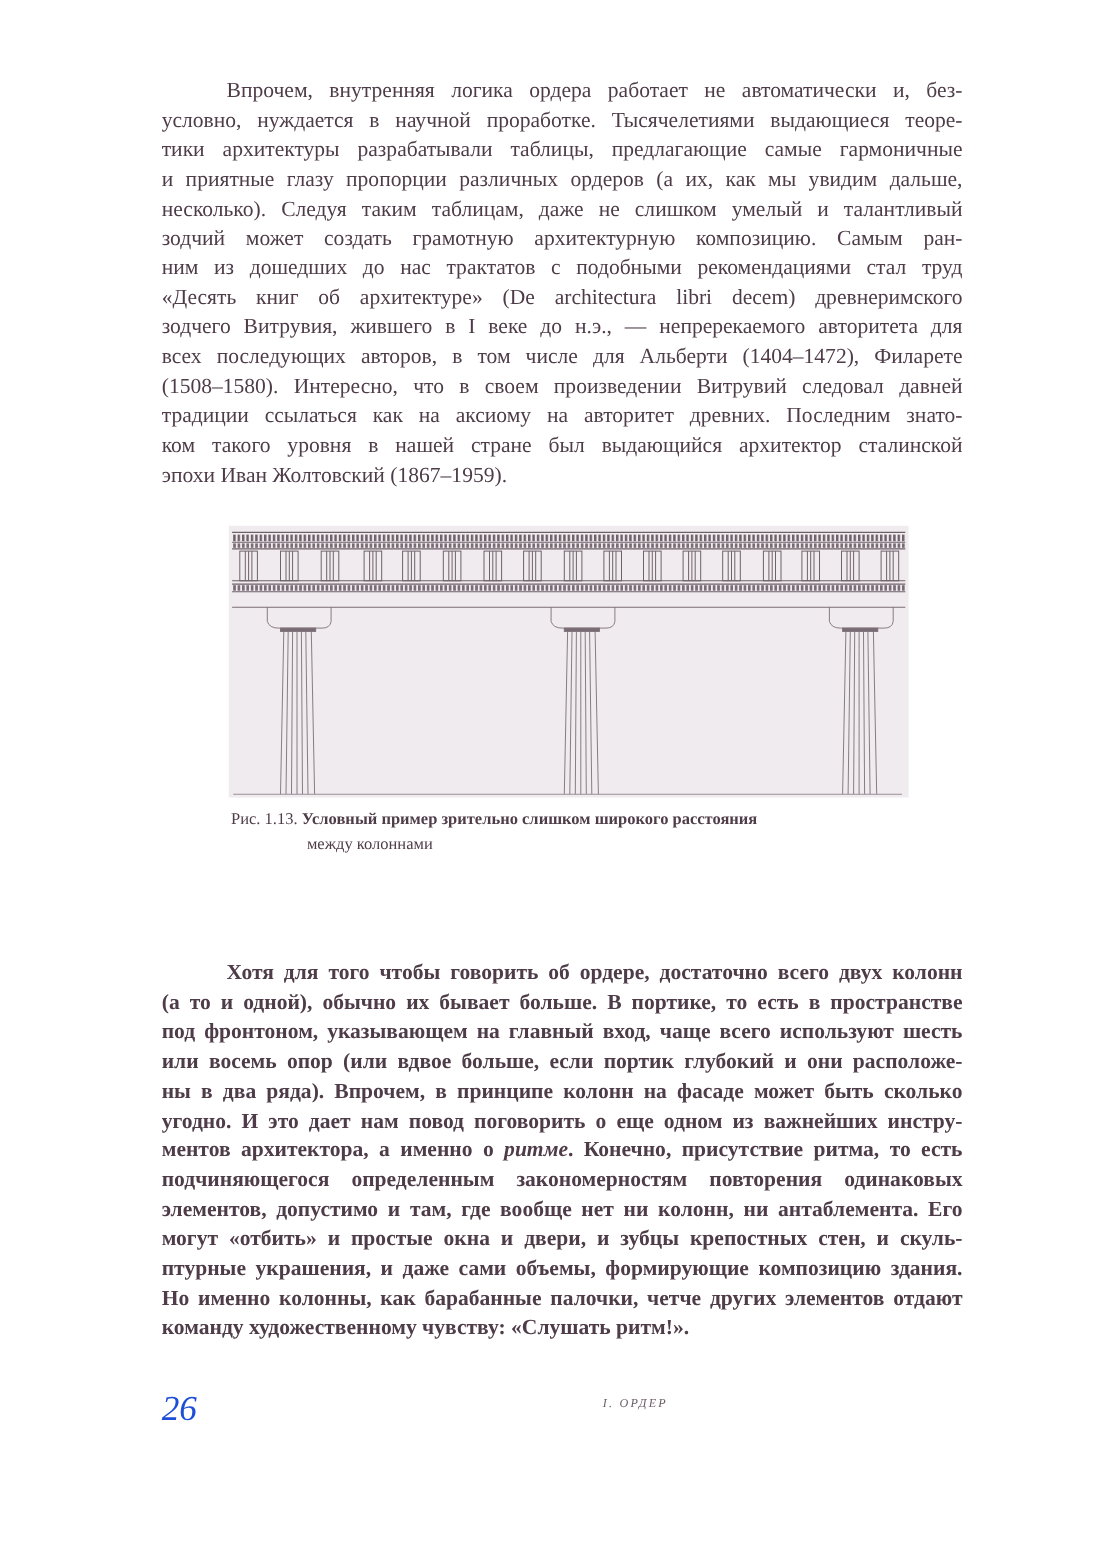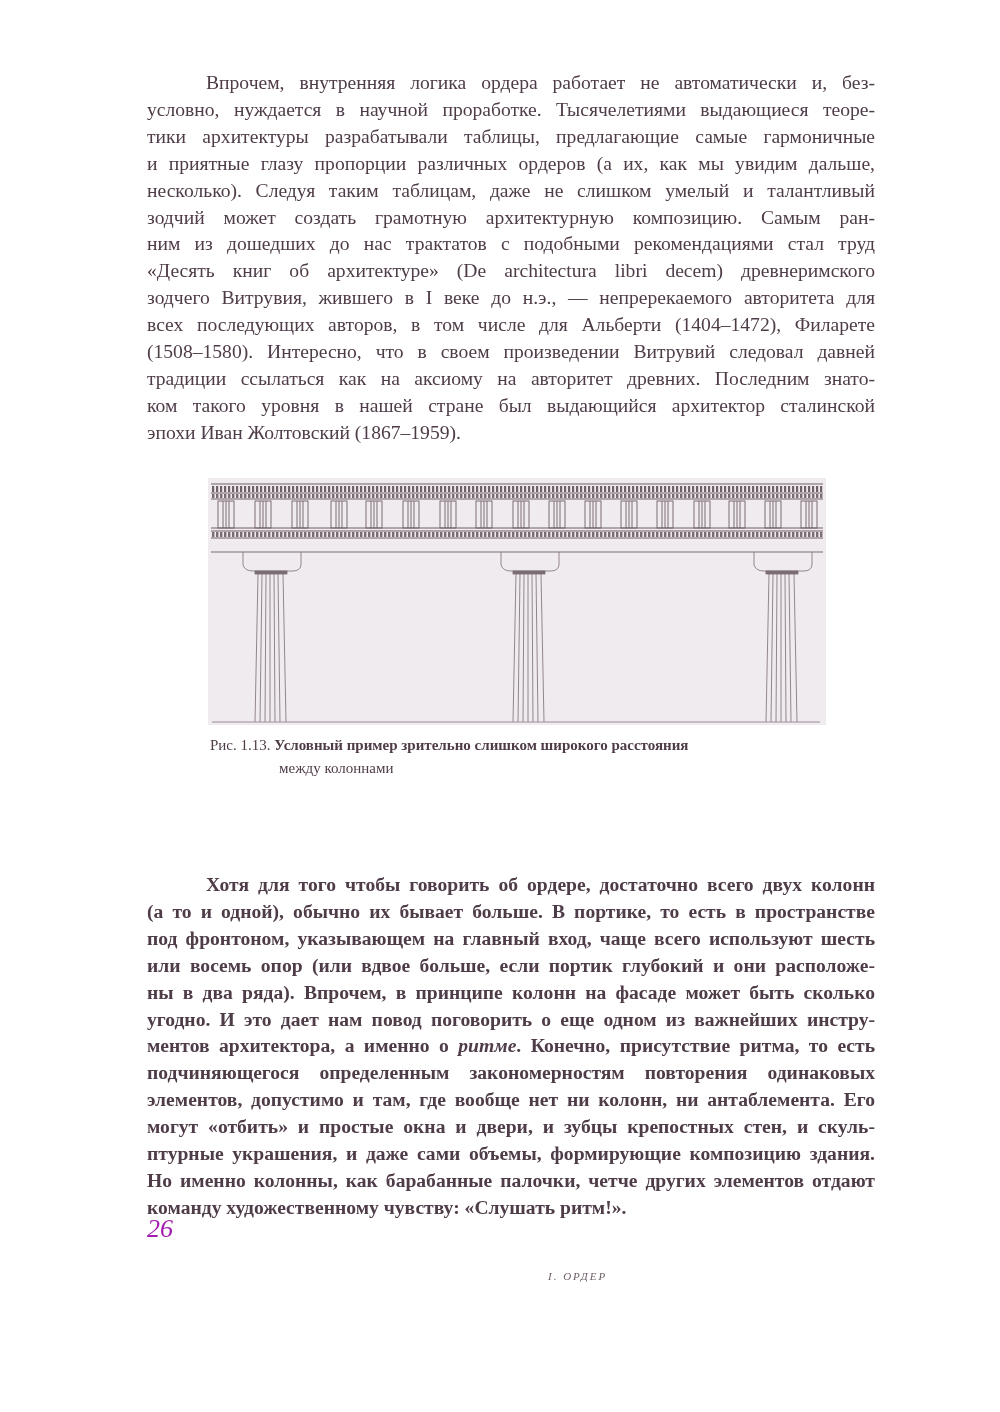--- a/index.html
+++ b/index.html
@@ -15,21 +15,21 @@
   #p2 { top: 872px; font-weight: bold; }
   em { font-style: italic; }
   .figure { position: absolute; left: 208px; top: 478px; width: 618px; height: 247px; background: #f0ebef; }
   .figure svg { position: absolute; left: 0; top: 0; }
   .caption { position: absolute; left: 210px; top: 734px; font-size: 15px; line-height: 23px; color: #4e3c48; }
   .caption .lbl { font-weight: normal; }
   .caption .txt { font-weight: bold; margin-top: 10px; }
   .caption .l2 { display: block; padding-left: 69px; font-weight: normal; }
   .note { position: absolute; left: 210px; top: 800px; font-size: 16.5px; line-height: 23.5px; font-style: italic; color: #6d5e68; }
   .note span { display: block; }
-  .folio { position: absolute; left: 147px; top: 1214px; font-size: 26px; font-style: italic; color: #a21caf; }
+  .folio { position: absolute; left: 147px; top: 1262px; font-size: 32px; font-style: italic; color: #1d4ed8; }
   .running { position: absolute; left: 548px; top: 1270px; font-size: 11px; letter-spacing: 2px; font-style: italic; color: #6d5e68; }
 </style>
 </head>
 <body>
 
 <div class="page">
 
   <div class="para" id="p1">
     <span class="line indent">Впрочем, внутренняя логика ордера работает не автоматически и, без-</span>
     <span class="line">условно, нуждается в научной проработке. Тысячелетиями выдающиеся теоре-</span>

